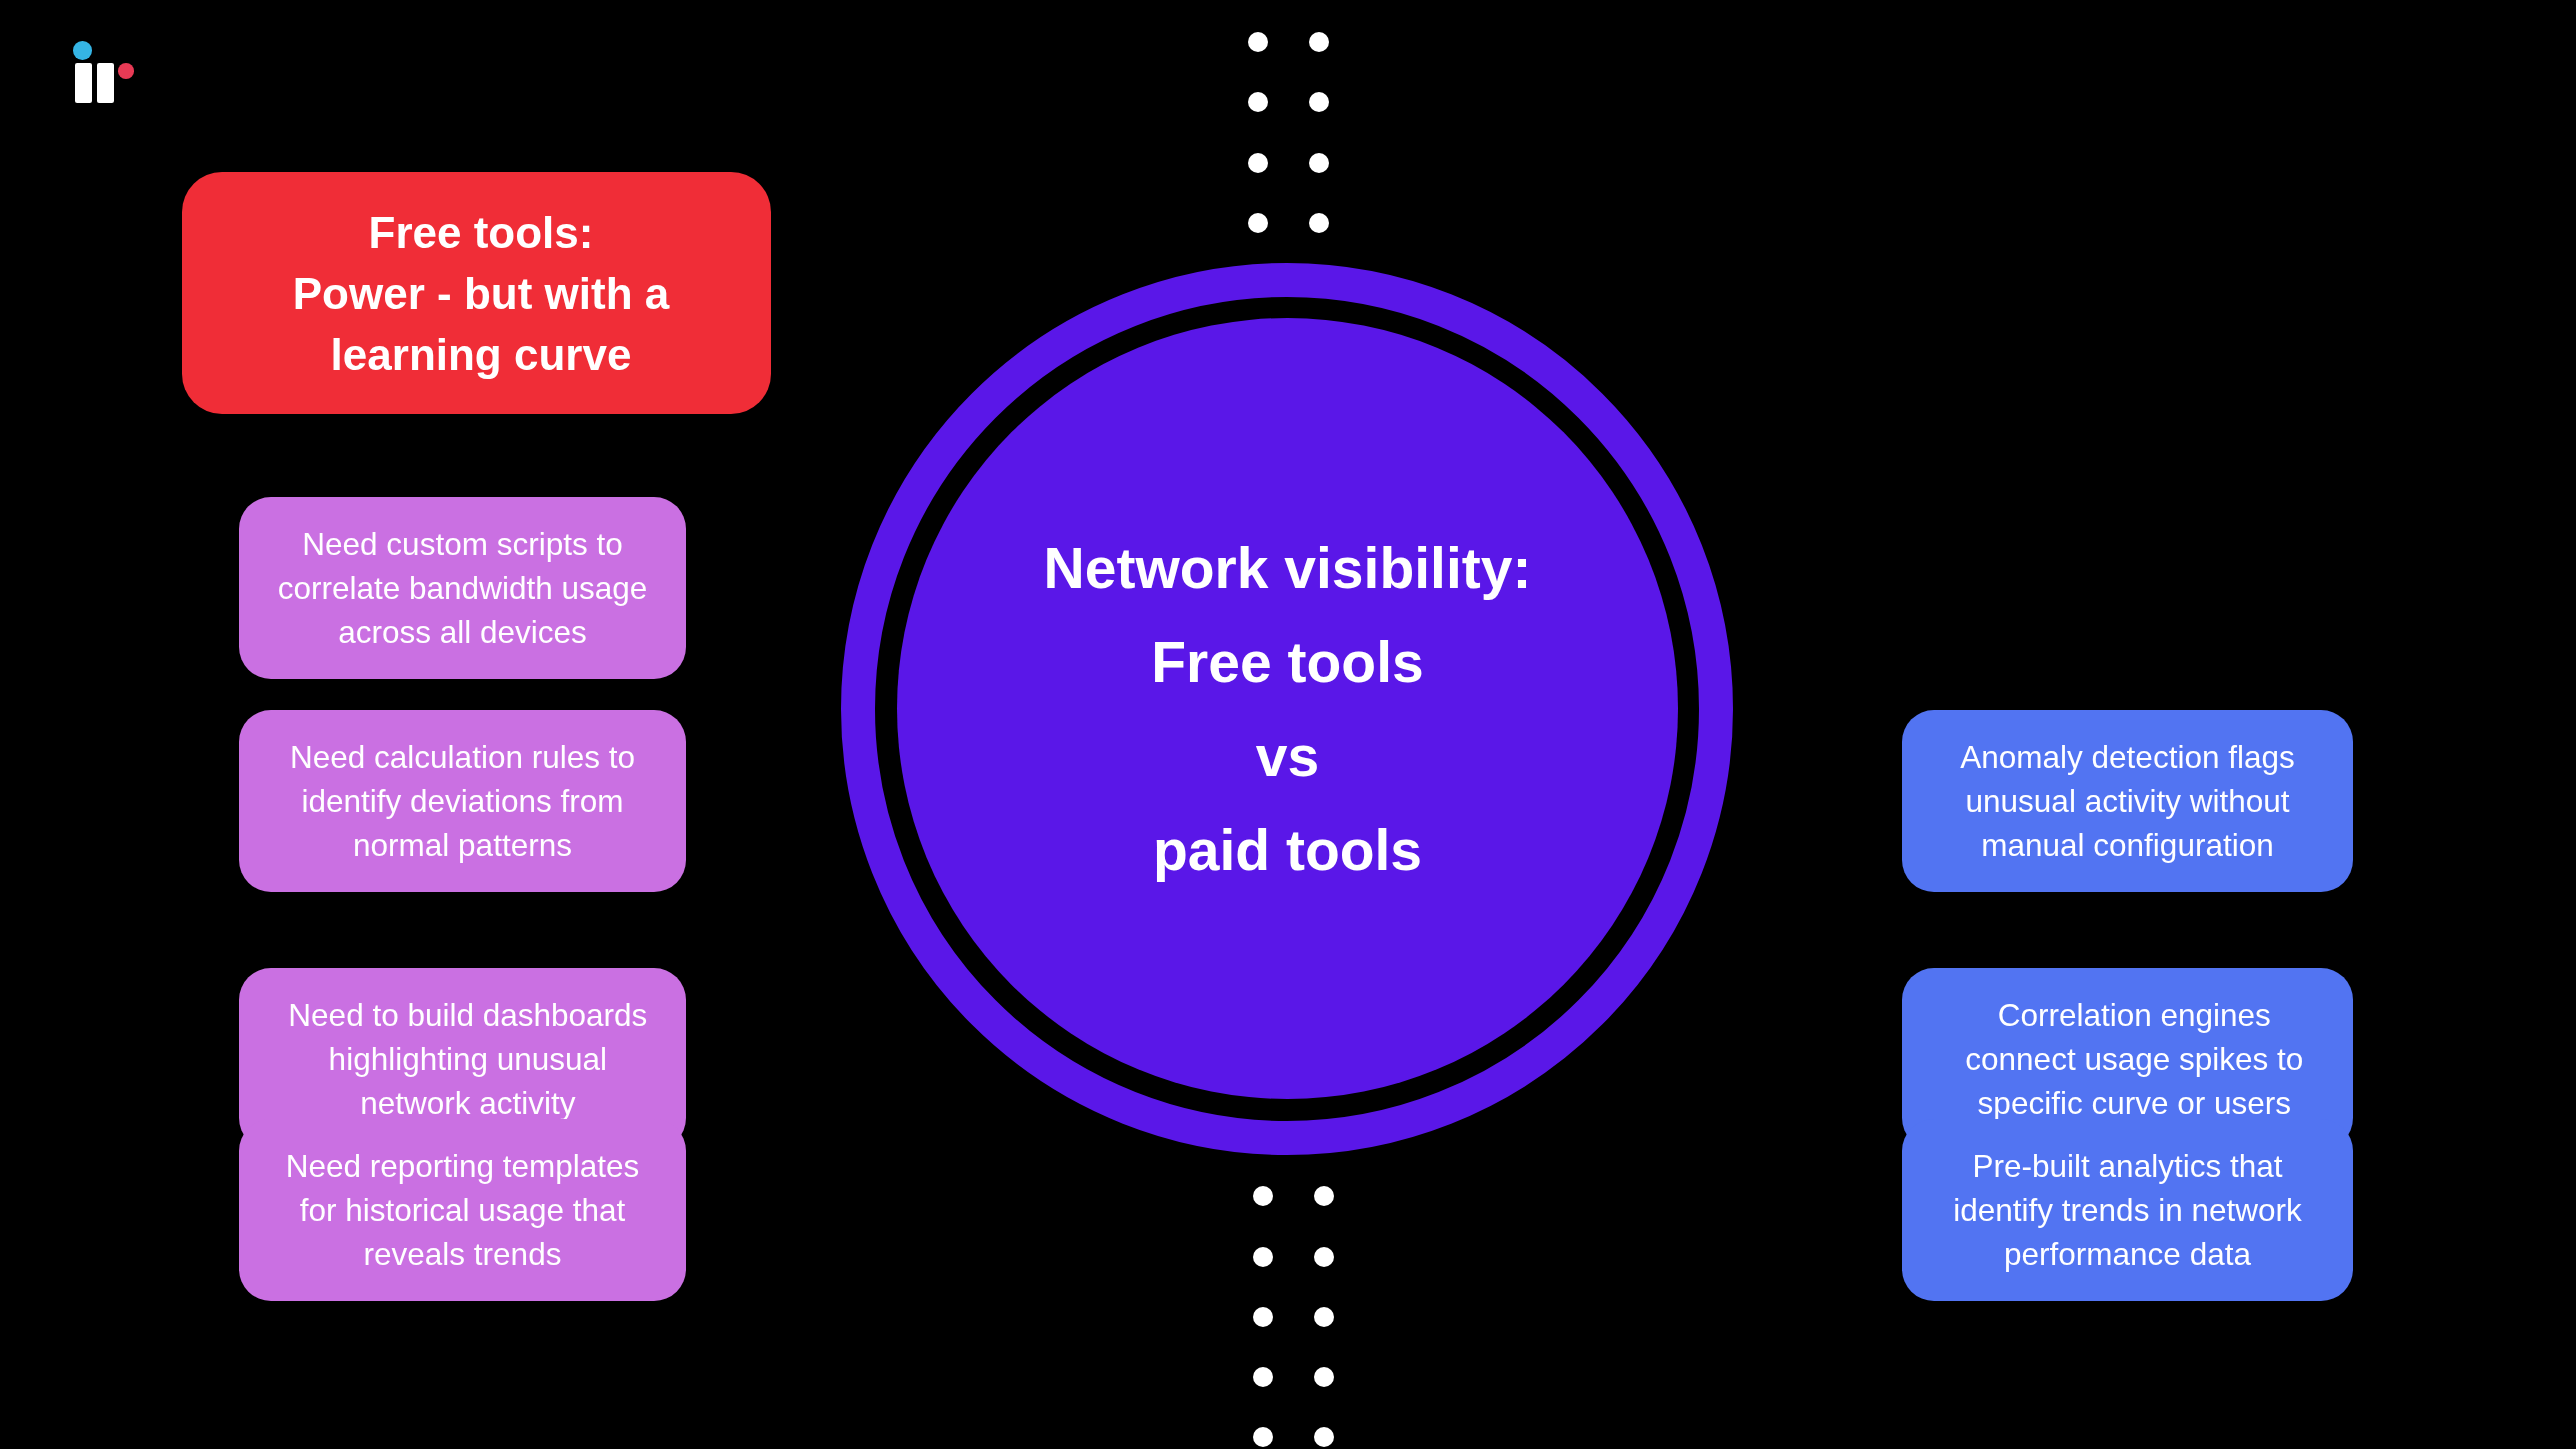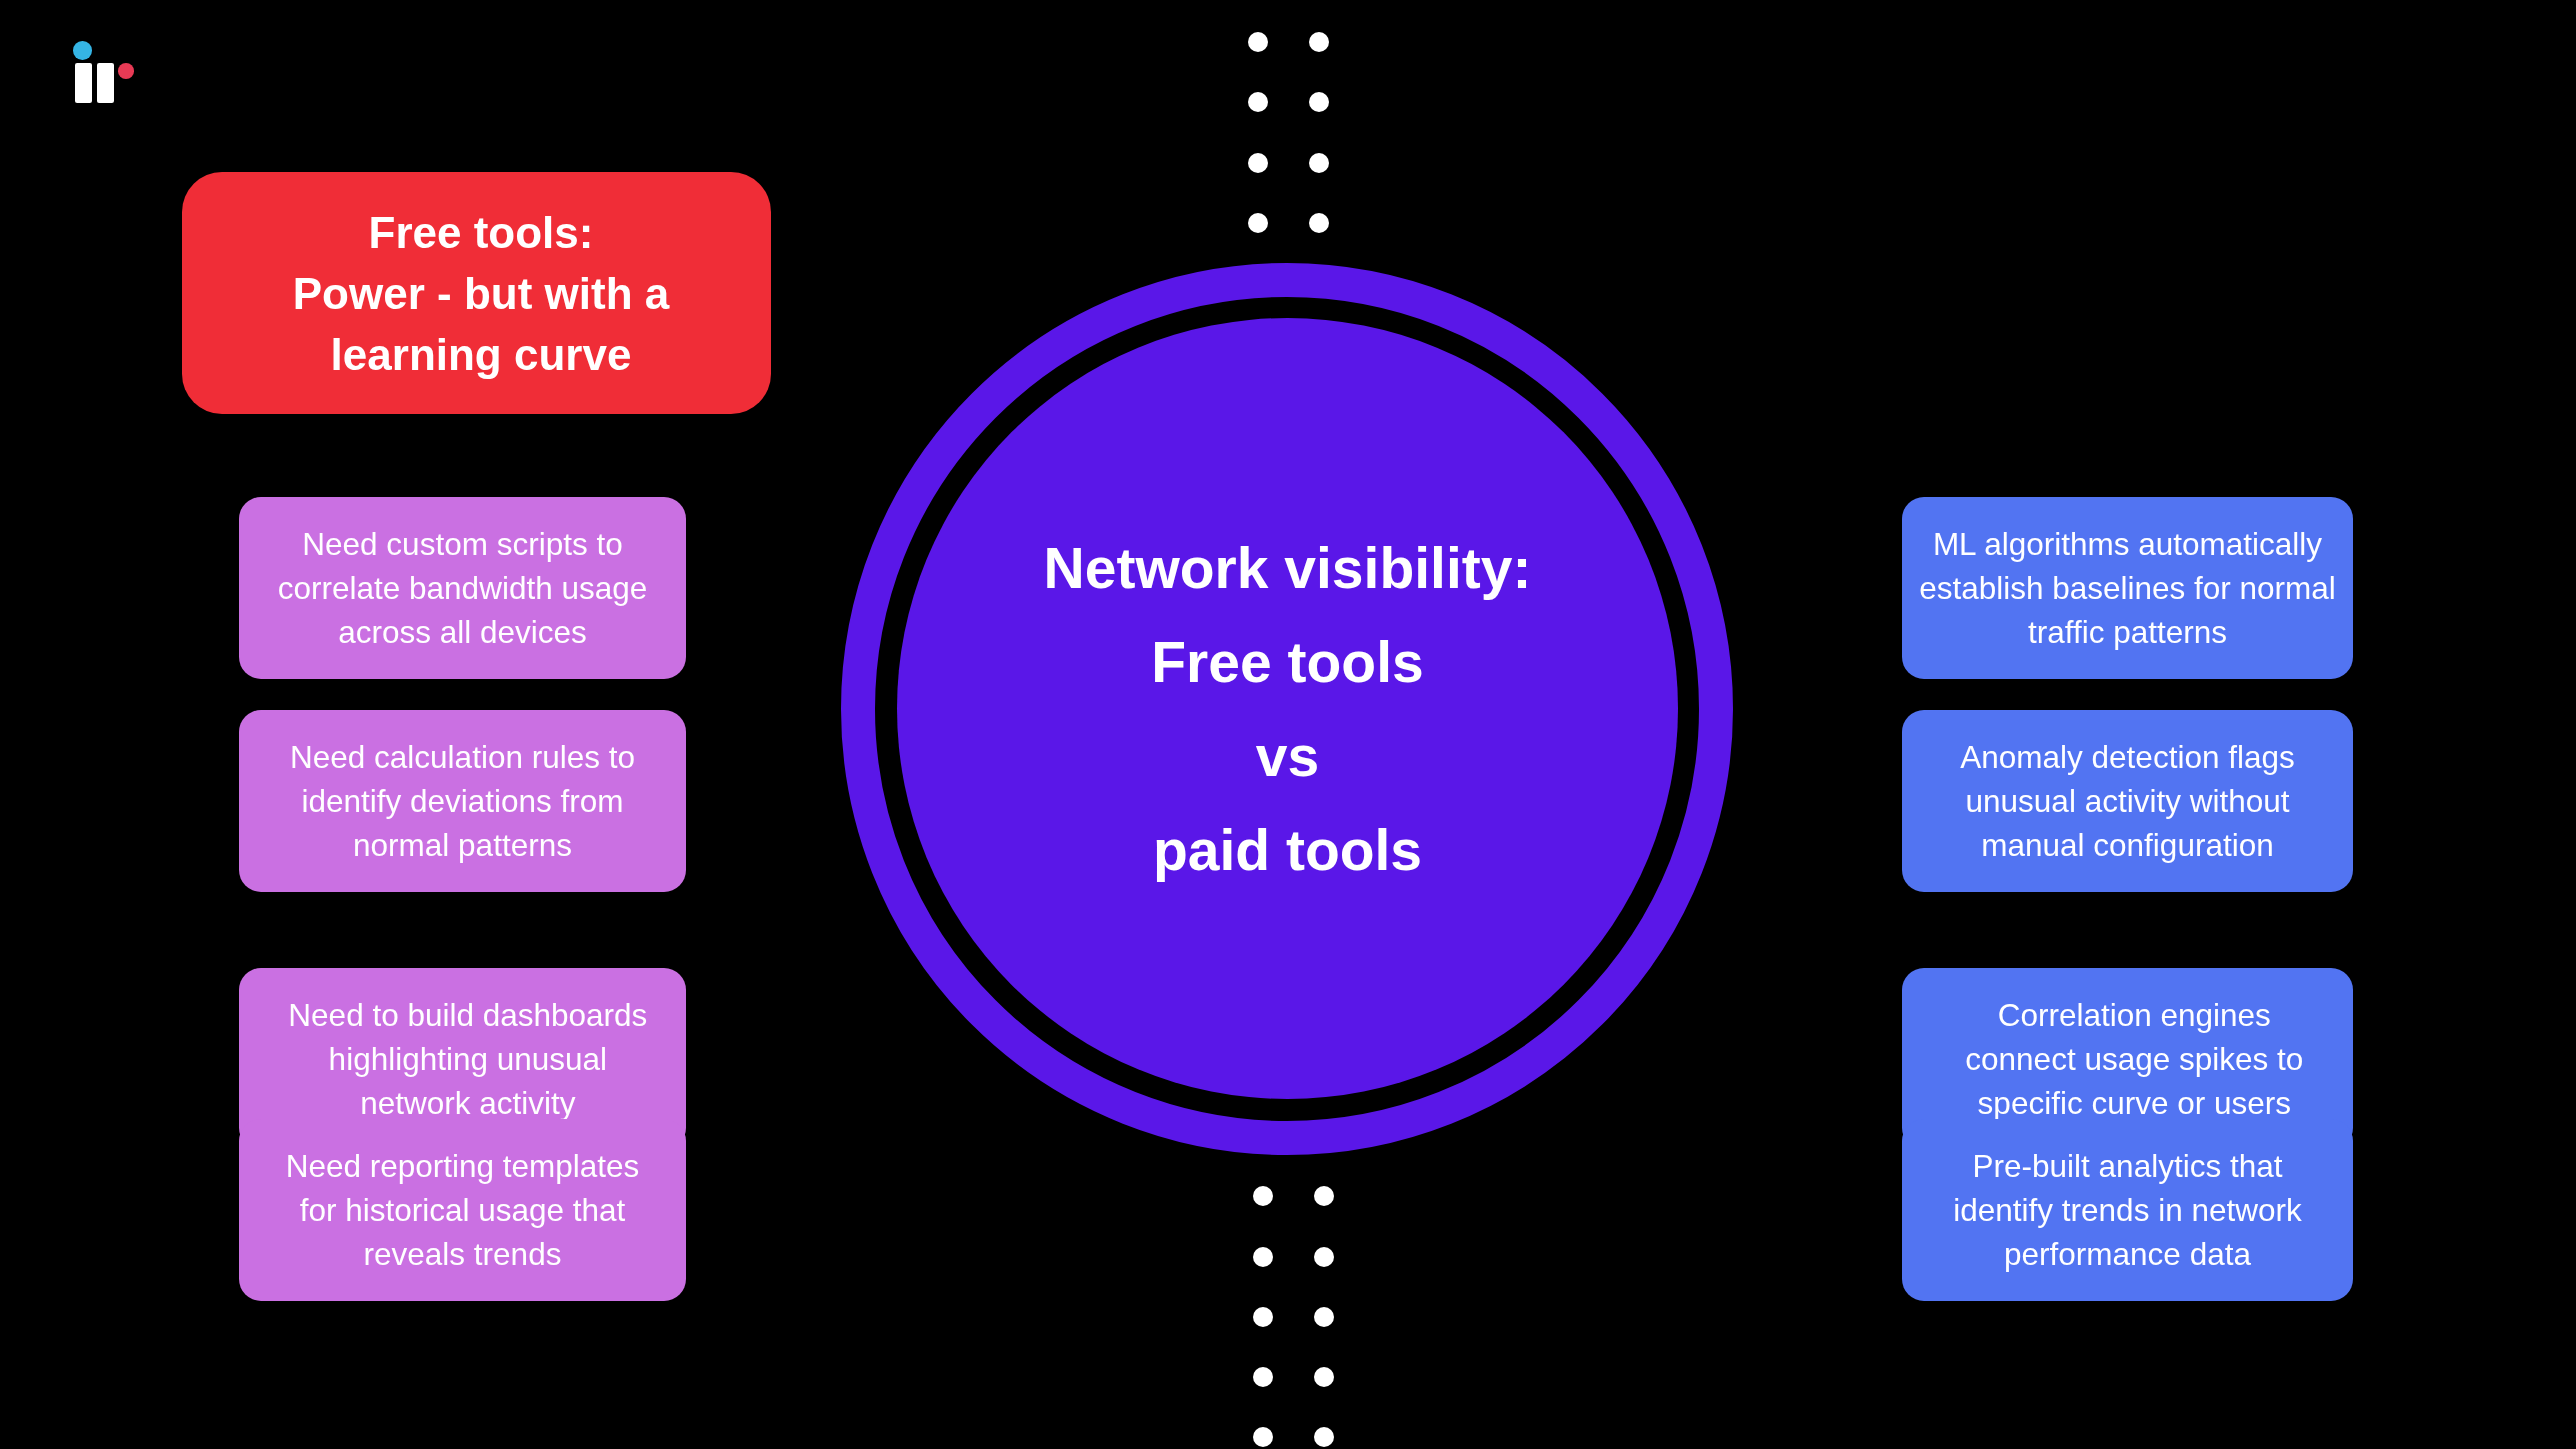--- a/index.html
+++ b/index.html
@@ -75,21 +75,21 @@
     text-align: center;
   }
   .header-left  { left: 182px;  width: 580px; line-height: 61px; white-space: pre-line; padding-left: 9px; }
   .header-right { left: 1847px; width: 583px; }
   .header-right .hr-line2 { margin-top: 26px; }
 
   
   .card {
     position: absolute;
     height: 182px;
-    border-radius: 22px;
+    border-radius: 32px;
     display: flex;
     align-items: center;
     justify-content: center;
     color: #ffffff;
     font-size: 31.5px;
     line-height: 44px;
     text-align: center;
     white-space: pre-line;
   }
   .card-left  { left: 239px;  width: 447px; background: #ca70e2; padding: 0 14.3px; box-sizing: border-box; }
@@ -156,25 +156,20 @@
     <div>Need to build dashboards
 highlighting unusual
 network activity</div>
   </div>
   <div class="card card-left row4">
     <div>Need reporting templates
 for historical usage that
 reveals trends</div>
   </div>
 
-  <div class="card card-right row1">
-    <div>ML algorithms automatically
-establish baselines for normal
-traffic patterns</div>
-  </div>
   <div class="card card-right row2">
     <div>Anomaly detection flags
 unusual activity without
 manual  configuration</div>
   </div>
   <div class="card card-right row3">
     <div>Correlation engines
 connect usage spikes to
 specific curve or users</div>
   </div>

